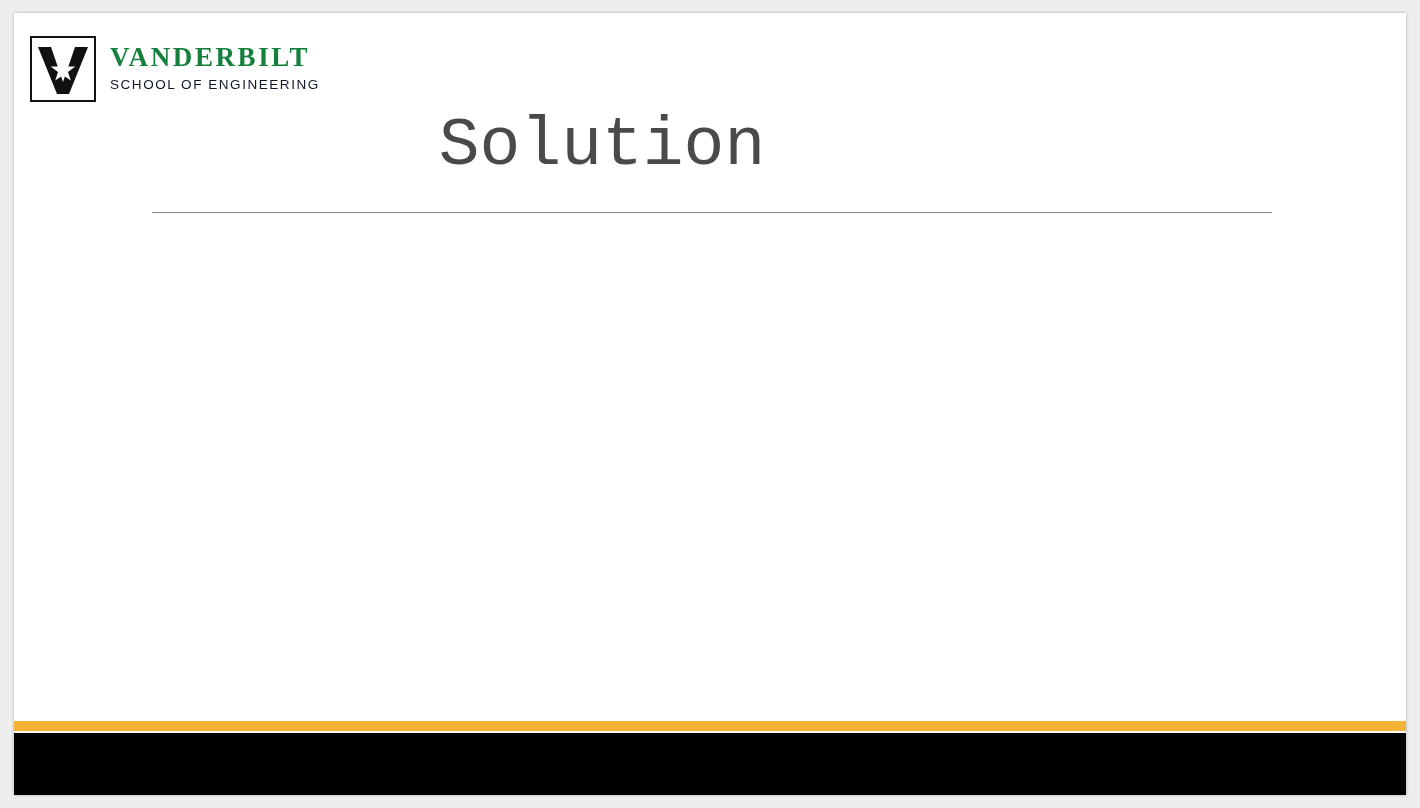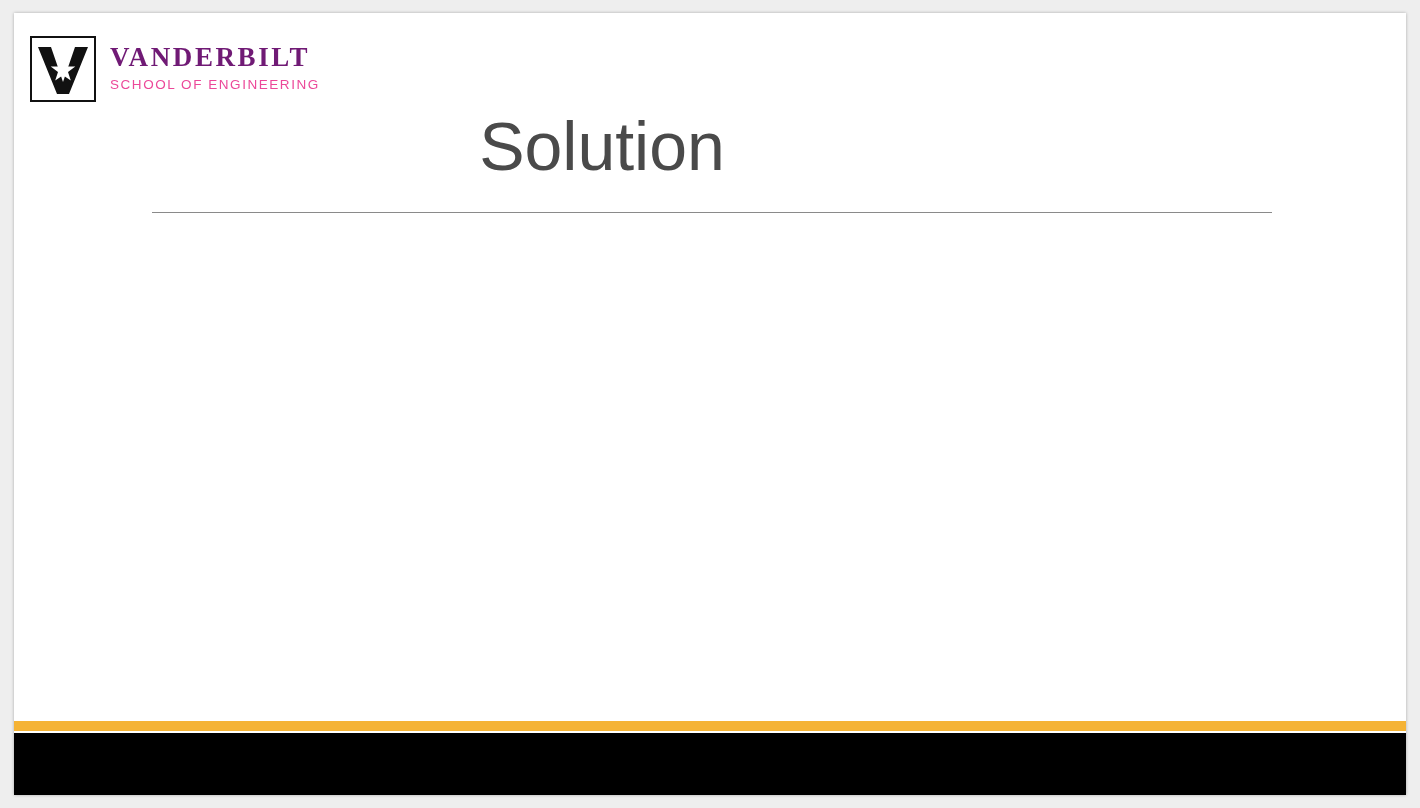--- a/index.html
+++ b/index.html
@@ -45,40 +45,40 @@
   .logo-mark svg { display: block; }
   .logo-words {
     margin-left: 14px;
     padding-top: 8px;
   }
   .logo-title {
     font-family: "Liberation Serif", serif;
     font-weight: bold;
     font-size: 27px;
     letter-spacing: 2.6px;
-    color: #701a75;
+    color: #15803d;
     line-height: 1;
   }
   .logo-sub {
     font-family: "Liberation Sans", sans-serif;
     font-size: 13.5px;
     letter-spacing: 1.55px;
-    color: #ec4899;
+    color: #0f172a;
     margin-top: 7px;
     line-height: 1;
   }
 
   
   .slide-title {
     position: absolute;
     left: 0;
     top: 96px;
     width: 1176px;
     text-align: center;
-    font-family: Liberation Sans, sans-serif;
+    font-family: Liberation Mono, monospace;
     font-size: 68px;
     color: #4a4a4a;
     line-height: 1.1;
   }
 
   .title-rule {
     position: absolute;
     left: 138px;
     top: 199px;
     width: 1120px;

